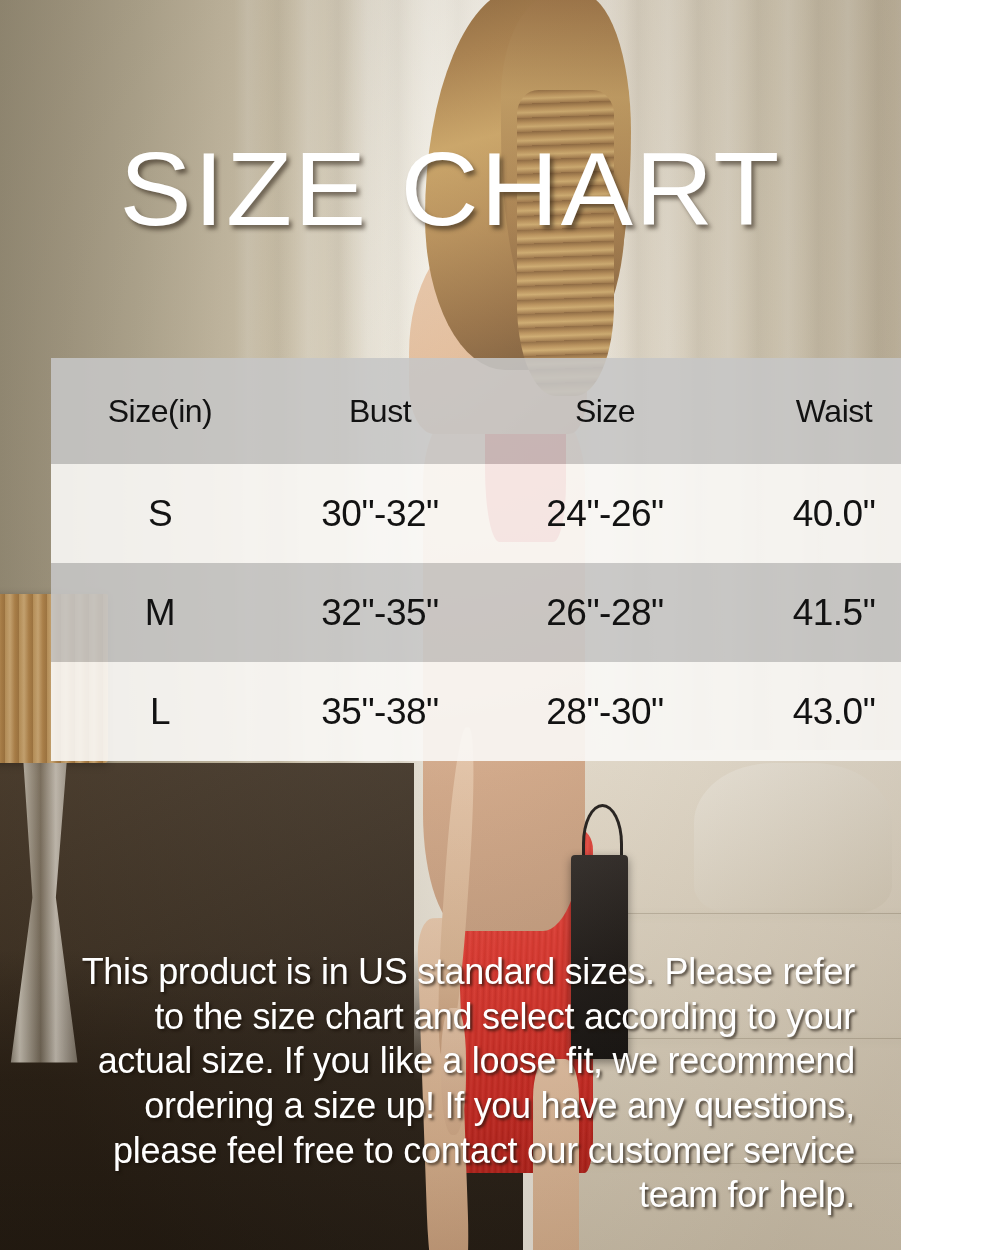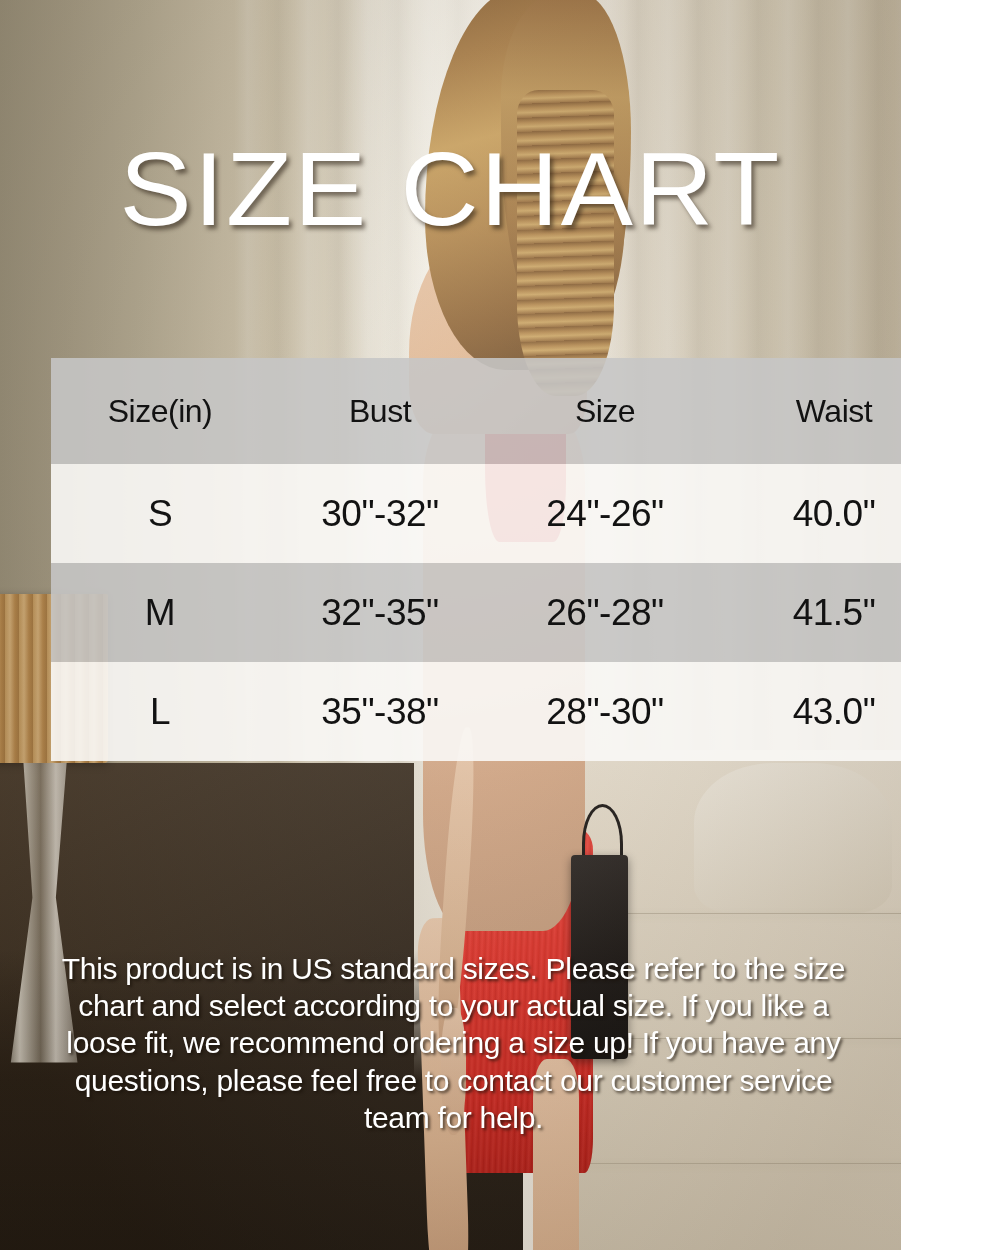--- a/index.html
+++ b/index.html
@@ -371,26 +371,26 @@
   .col-bust { width: 222px; }
   .col-waist { width: 228px; }
   .col-length { width: 230px; }
 
   .footer {
     position: absolute;
     left: 52px;
     right: 46px;
     top: 950px;
     font-family: "Liberation Sans", sans-serif;
-    font-size: 30px;
+    font-size: 36px;
     line-height: 1.24;
     color: #ffffff;
     text-shadow: 2px 2px 3px rgba(25,18,10,.75);
     letter-spacing: -0.3px;
-    text-align: center;
+    text-align: right;
   }
 </style>
 </head>
 <body>
 
 <div id="page">
 
   <div class="bg">
     <div class="bg-wall"></div>
     <div class="bg-curtains"></div>

